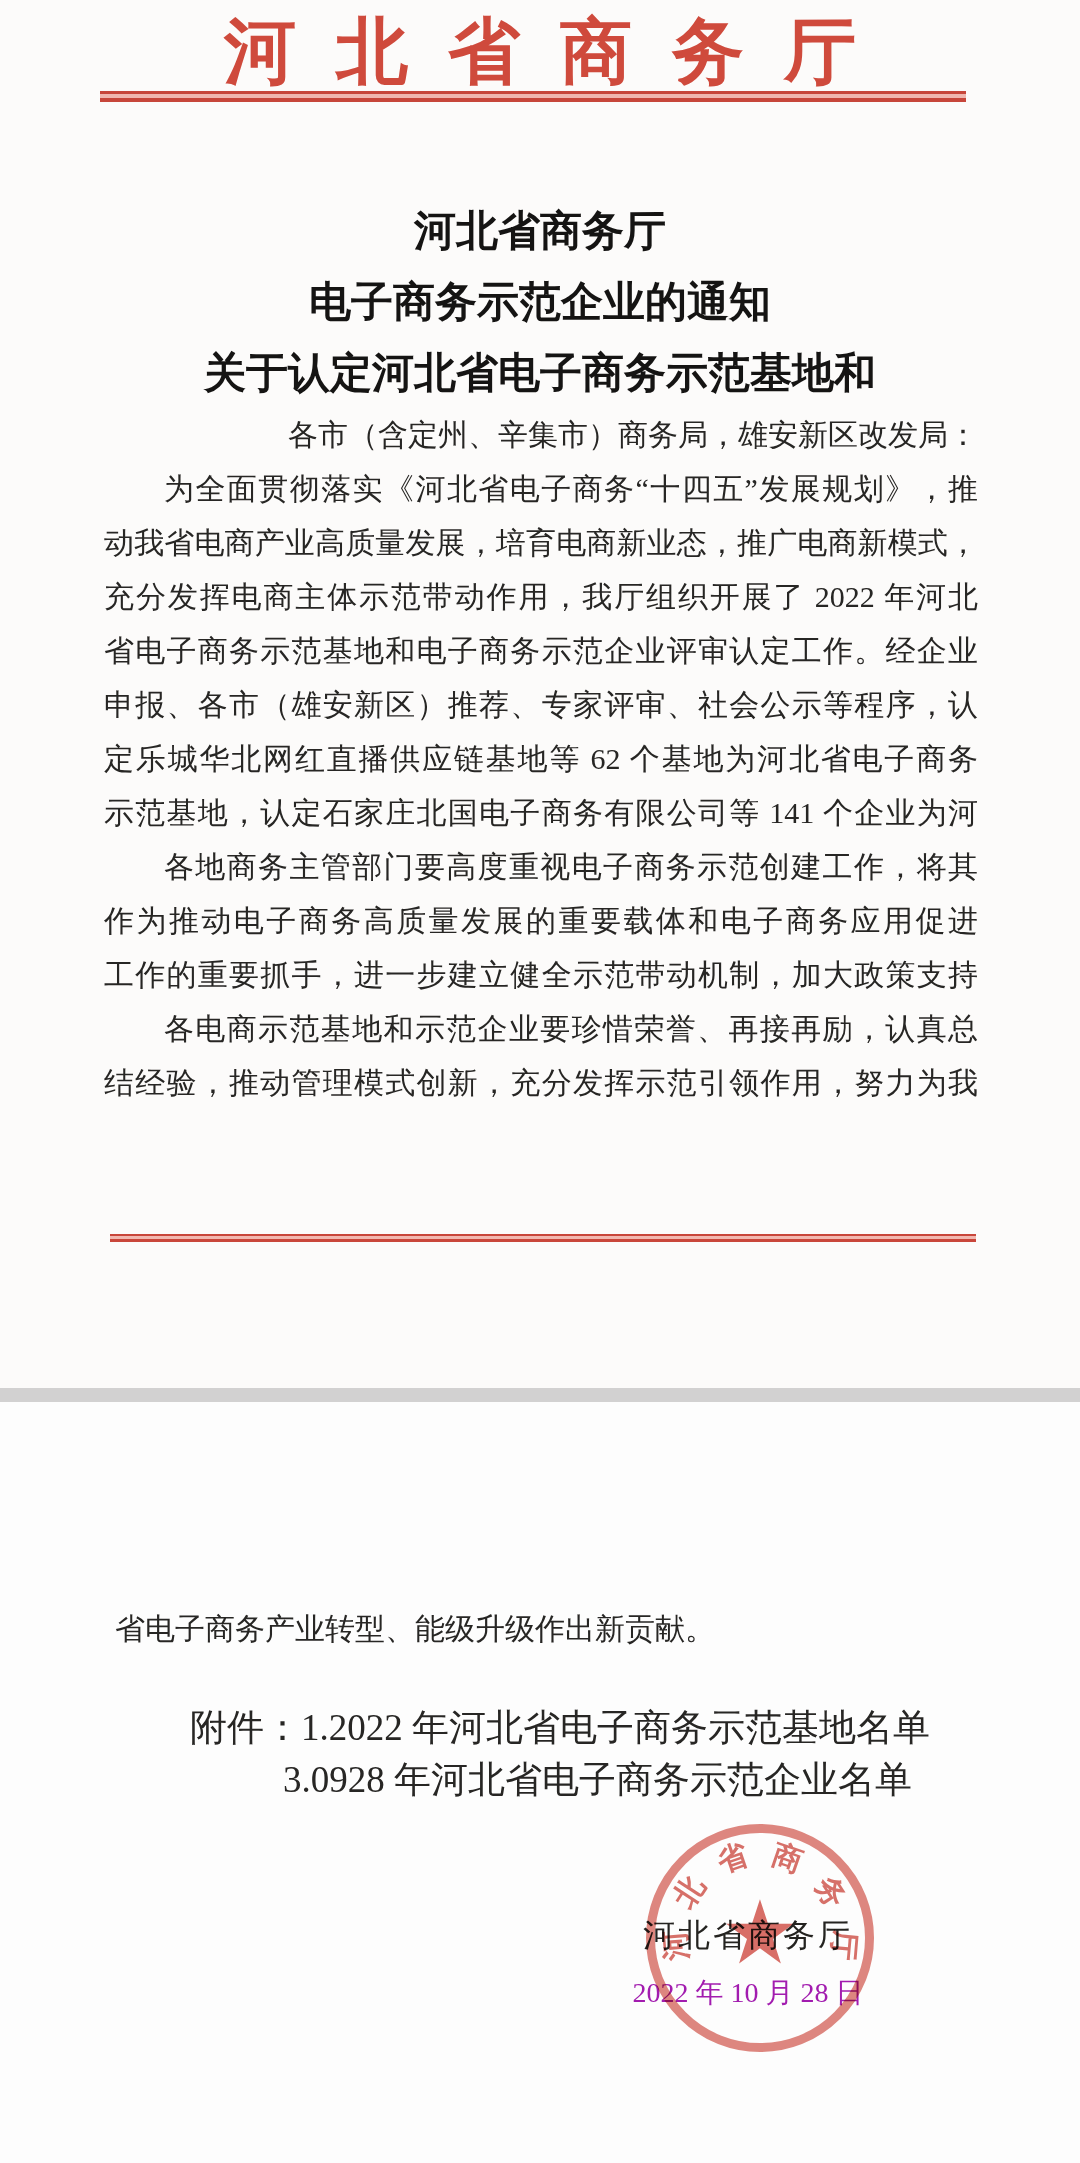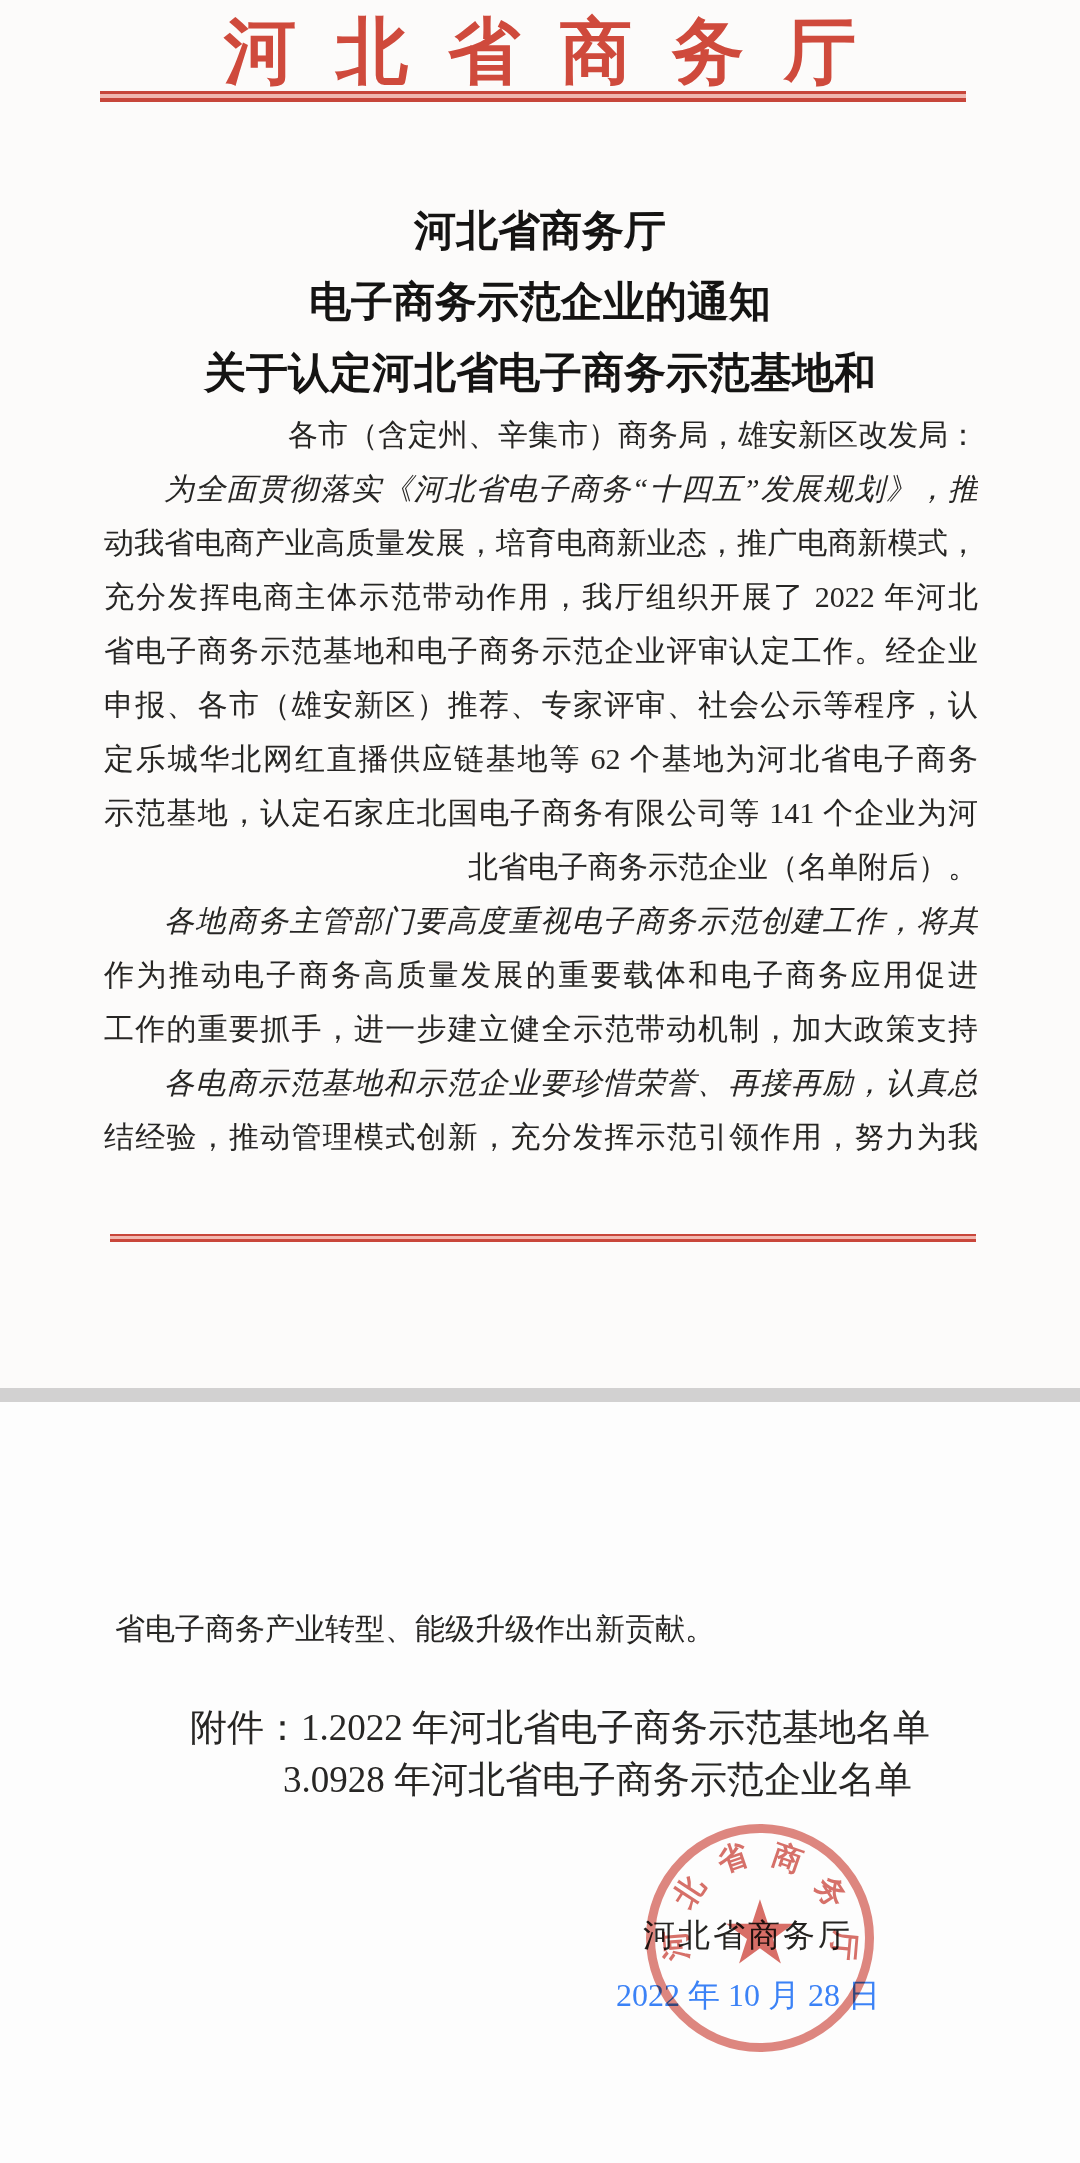--- a/index.html
+++ b/index.html
@@ -23,21 +23,21 @@
   .doc-title{
     position:absolute;left:0;top:196px;width:1080px;text-align:center;
     font-size:42px;font-weight:bold;color:#151413;line-height:71px;
   }
   .body-block{
     position:absolute;left:104px;top:408px;width:874px;
     font-size:30px;line-height:54px;
   }
   .bline{height:54px;overflow:hidden;text-align:right;}
   .bline.fill{text-align:justify;text-align-last:justify;}
-  .bline.ind{padding-left:60px;font-style:italic;}
+  .bline.ind{padding-left:60px;}
   .bline.ind.fill{text-align-last:justify;}
   .p1-rule{
     position:absolute;left:110px;top:1234px;width:866px;height:8px;
     background:linear-gradient(to bottom,#c9463a 0%,#c9463a 30%,#f2b8b0 30%,#f2b8b0 58%,#c9463a 58%,#c9463a 100%);
   }
   
   .page-sep{position:absolute;left:0;top:1388px;width:1080px;height:14px;background:#d2d1d1;}
   
   .page2{position:absolute;left:0;top:1402px;width:1080px;height:761px;background:#fdfdfd;}
   .p2-first{
@@ -48,21 +48,21 @@
     position:absolute;left:190px;top:300px;width:800px;
     font-size:37px;line-height:52px;
   }
   .att-line2{padding-left:93px;}
   .sig-org{
     position:absolute;left:558px;top:512px;width:380px;text-align:center;
     font-size:32px;letter-spacing:3px;color:#242320;z-index:2;
   }
   .sig-date{
     position:absolute;left:558px;top:572px;width:380px;text-align:center;
-    font-size:32px;color:#3b82f6;z-index:2;
+    font-size:28px;color:#a21caf;z-index:2;
   }
   
   .seal{
     position:absolute;left:646px;top:422px;width:228px;height:228px;
     border:9px solid rgba(206,73,63,0.72);border-radius:50%;
     box-sizing:border-box;z-index:3;mix-blend-mode:multiply;opacity:.92;
   }
   .seal-star{
     position:absolute;left:0;right:0;top:50%;transform:translateY(-54%);
     text-align:center;font-size:88px;color:rgba(205,64,54,0.82);line-height:88px;
@@ -90,21 +90,20 @@
 
     <div class="body-block">
       <div class="bline">各市（含定州、辛集市）商务局，雄安新区改发局：</div>
       <div class="bline ind fill">为全面贯彻落实《河北省电子商务“十四五”发展规划》，推</div>
       <div class="bline fill">动我省电商产业高质量发展，培育电商新业态，推广电商新模式，</div>
       <div class="bline fill">充分发挥电商主体示范带动作用，我厅组织开展了 2022 年河北</div>
       <div class="bline fill">省电子商务示范基地和电子商务示范企业评审认定工作。经企业</div>
       <div class="bline fill">申报、各市（雄安新区）推荐、专家评审、社会公示等程序，认</div>
       <div class="bline fill">定乐城华北网红直播供应链基地等 62 个基地为河北省电子商务</div>
       <div class="bline fill">示范基地，认定石家庄北国电子商务有限公司等 141 个企业为河</div>
-      <div class="bline">北省电子商务示范企业（名单附后）。</div>
       <div class="bline ind fill">各地商务主管部门要高度重视电子商务示范创建工作，将其</div>
       <div class="bline fill">作为推动电子商务高质量发展的重要载体和电子商务应用促进</div>
       <div class="bline fill">工作的重要抓手，进一步建立健全示范带动机制，加大政策支持</div>
       <div class="bline ind fill">各电商示范基地和示范企业要珍惜荣誉、再接再励，认真总</div>
       <div class="bline fill">结经验，推动管理模式创新，充分发挥示范引领作用，努力为我</div>
     </div>
 
     <div class="p1-rule"></div>
   </div>
 

